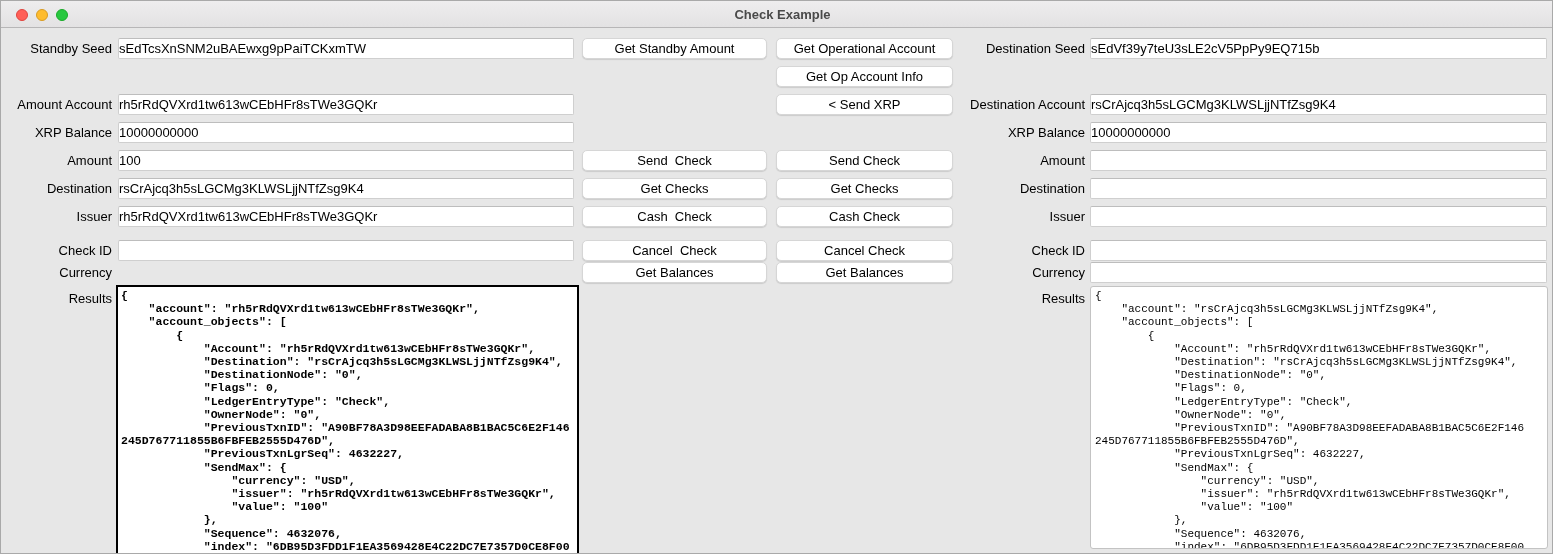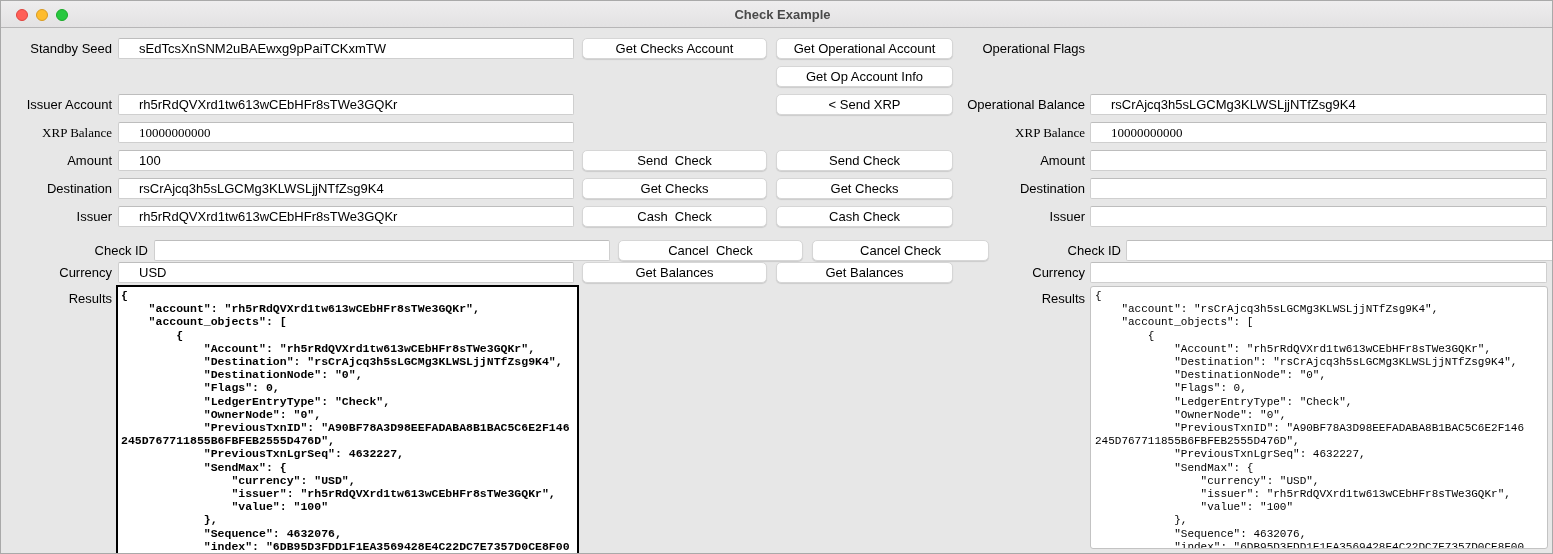--- a/index.html
+++ b/index.html
@@ -55,21 +55,21 @@
   .field {
     position: absolute;
     height: 21px;
     background: #ffffff;
     border: 1px solid #cfcfcf;
     border-top-color: #bdbdbd;
     border-radius: 2px;
     font-family: "Liberation Sans", "DejaVu Sans", sans-serif;
     font-size: 13px;
     color: #000;
-    padding: 0 20px;
+    padding: 0 0;
     outline: none;
   }
   .fld-l { left: 117px;  width: 456px; }
   .fld-r { left: 1089px; width: 457px; }
 
   .btn {
     position: absolute;
     height: 21px;
     background: #ffffff;
     border: 1px solid #d6d6d6;
@@ -111,25 +111,25 @@
     border-radius: 3px;
     font-size: 11px;
     font-weight: normal;
     padding: 3px 0 0 4px;
   }
 
   
   .r1 { top: 9px; }   
   .r2 { top: 37px; }  
   .r3 { top: 65px; }  
-  .r4 { top: 93px; font-family: Liberation Serif, serif; }  
+  .r4 { top: 93px; }  
   .r5 { top: 121px; } 
   .r6 { top: 149px; } 
   .r7 { top: 177px; } 
-  .r8 { top: 211px; margin-left: 36px; } 
+  .r8 { top: 211px; } 
   .r9 { top: 233px; } 
   .r10 { top: 259px; } 
 </style>
 </head>
 <body>
 
 <div class="window">
 
   <div class="titlebar">
     <div class="title">Check Example</div>
@@ -138,40 +138,39 @@
       <span class="tl yellow"></span>
       <span class="tl green"></span>
     </div>
   </div>
 
   <div class="content">
 
     <div class="lbl lbl-l r1">Standby Seed</div>
     <input class="field fld-l r1" type="text" value="sEdTcsXnSNM2uBAEwxg9pPaiTCKxmTW" style="">
 
-    <div class="lbl lbl-l r3">Issuer Account</div>
+    <div class="lbl lbl-l r3">Amount Account</div>
     <input class="field fld-l r3" type="text" value="rh5rRdQVXrd1tw613wCEbHFr8sTWe3GQKr" style="">
 
     <div class="lbl lbl-l r4">XRP Balance</div>
     <input class="field fld-l r4" type="text" value="10000000000" style="">
 
     <div class="lbl lbl-l r5">Amount</div>
     <input class="field fld-l r5" type="text" value="100" style="">
 
     <div class="lbl lbl-l r6">Destination</div>
     <input class="field fld-l r6" type="text" value="rsCrAjcq3h5sLGCMg3KLWSLjjNTfZsg9K4" style="">
 
     <div class="lbl lbl-l r7">Issuer</div>
     <input class="field fld-l r7" type="text" value="rh5rRdQVXrd1tw613wCEbHFr8sTWe3GQKr" style="">
 
     <div class="lbl lbl-l r8">Check ID</div>
     <input class="field fld-l r8" type="text" value="" style="">
 
     <div class="lbl lbl-l r9">Currency</div>
-    <input class="field fld-l r9" type="text" value="USD" style="">
 
     <div class="lbl lbl-l r10">Results</div>
     <textarea class="results results-l" wrap="off" spellcheck="false" style="">{
     "account": "rh5rRdQVXrd1tw613wCEbHFr8sTWe3GQKr",
     "account_objects": [
         {
             "Account": "rh5rRdQVXrd1tw613wCEbHFr8sTWe3GQKr",
             "Destination": "rsCrAjcq3h5sLGCMg3KLWSLjjNTfZsg9K4",
             "DestinationNode": "0",
             "Flags": 0,
@@ -181,39 +180,40 @@
 245D767711855B6FBFEB2555D476D",
             "PreviousTxnLgrSeq": 4632227,
             "SendMax": {
                 "currency": "USD",
                 "issuer": "rh5rRdQVXrd1tw613wCEbHFr8sTWe3GQKr",
                 "value": "100"
             },
             "Sequence": 4632076,
             "index": "6DB95D3FDD1F1EA3569428E4C22DC7E7357D0CE8F00</textarea>
 
-    <button class="btn btn-c1 r1">Get Checks Account</button>
+    <button class="btn btn-c1 r1">Get Standby Amount</button>
     <button class="btn btn-c1 r5">Send  Check</button>
     <button class="btn btn-c1 r6">Get Checks</button>
     <button class="btn btn-c1 r7">Cash  Check</button>
     <button class="btn btn-c1 r8">Cancel  Check</button>
     <button class="btn btn-c1 r9">Get Balances</button>
 
     <button class="btn btn-c2 r1">Get Operational Account</button>
     <button class="btn btn-c2 r2">Get Op Account Info</button>
     <button class="btn btn-c2 r3">&lt; Send XRP</button>
     <button class="btn btn-c2 r5">Send Check</button>
     <button class="btn btn-c2 r6">Get Checks</button>
     <button class="btn btn-c2 r7">Cash Check</button>
     <button class="btn btn-c2 r8">Cancel Check</button>
     <button class="btn btn-c2 r9">Get Balances</button>
 
-    <div class="lbl lbl-r r1">Operational Flags</div>
-
-    <div class="lbl lbl-r r3">Operational Balance</div>
+    <div class="lbl lbl-r r1">Destination Seed</div>
+    <input class="field fld-r r1" type="text" value="sEdVf39y7teU3sLE2cV5PpPy9EQ715b" style="">
+
+    <div class="lbl lbl-r r3">Destination Account</div>
     <input class="field fld-r r3" type="text" value="rsCrAjcq3h5sLGCMg3KLWSLjjNTfZsg9K4" style="">
 
     <div class="lbl lbl-r r4">XRP Balance</div>
     <input class="field fld-r r4" type="text" value="10000000000" style="">
 
     <div class="lbl lbl-r r5">Amount</div>
     <input class="field fld-r r5" type="text" value="" style="">
 
     <div class="lbl lbl-r r6">Destination</div>
     <input class="field fld-r r6" type="text" value="" style="">

